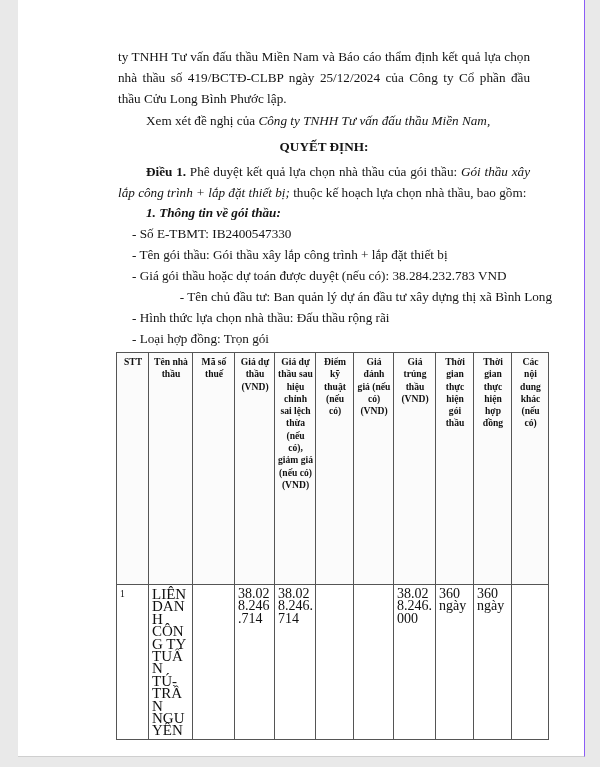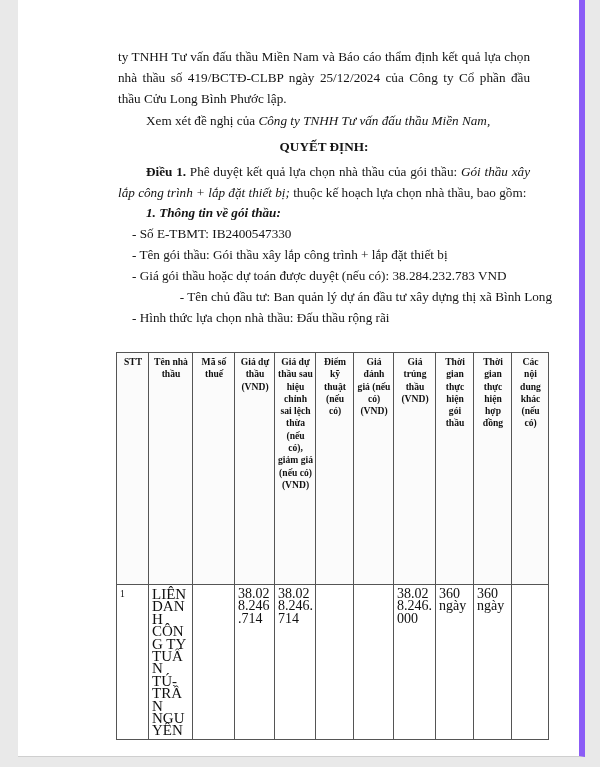--- a/index.html
+++ b/index.html
@@ -19,21 +19,21 @@
     overflow: hidden;
   }
   
   #page {
     position: absolute;
     left: 18px;
     top: 0px;
     width: 567px;
     height: 757px;
     background: #ffffff;
-    border-right: 6px solid #8b5cf6;
+    border-right: 1px solid #8b5cf6;
     border-bottom: 1px solid #cfcfcf;
   }
   .body-text {
     position: absolute;
     left: 100px;
     width: 412px;
     font-size: 13.2px;
     line-height: 21.2px;
     color: #141414;
     text-align: justify;
@@ -110,20 +110,21 @@
       <span style="display:inline-block; width:28px;"></span><span class="bold">Điều 1.</span><span> Phê duyệt kết quả lựa chọn nhà thầu của gói thầu: </span><span class="ital">Gói thầu xây lắp công trình + lắp đặt thiết bị;</span><span> thuộc kế hoạch lựa chọn nhà thầu, bao gồm:</span>
     </div>
 
     <div class="line-block bi" style="top:202px; left:128px;">1. Thông tin về gói thầu:</div>
 
     <div class="line-block" style="top:223px; left:114px;">- Số E-TBMT: IB2400547330</div>
     <div class="line-block" style="top:244px; left:114px;">- Tên gói thầu: Gói thầu xây lắp công trình + lắp đặt thiết bị</div>
     <div class="line-block" style="top:265px; left:114px;">- Giá gói thầu hoặc dự toán được duyệt (nếu có): 38.284.232.783 VND</div>
     <div class="line-block" style="top:286px; left:114px;text-align:right;">- Tên chủ đầu tư: Ban quản lý dự án đầu tư xây dựng thị xã Bình Long</div>
     <div class="line-block" style="top:307px; left:114px;">- Hình thức lựa chọn nhà thầu: Đấu thầu rộng rãi</div>
+    <div class="line-block" style="top:328px; left:114px;">- Loại hợp đồng: Trọn gói</div>
     <div class="line-block" style="top:349px; left:114px;">- Thời gian thực hiện gói thầu: 360 Ngày</div>
 
     <div class="line-block bi" style="top:370px; left:128px;">2. Thông tin về nhà thầu trúng thầu:</div>
 
     <table id="bid-table">
       <colgroup>
         <col class="col1">
           <col class="col2">
           <col class="col3">
           <col class="col4">

